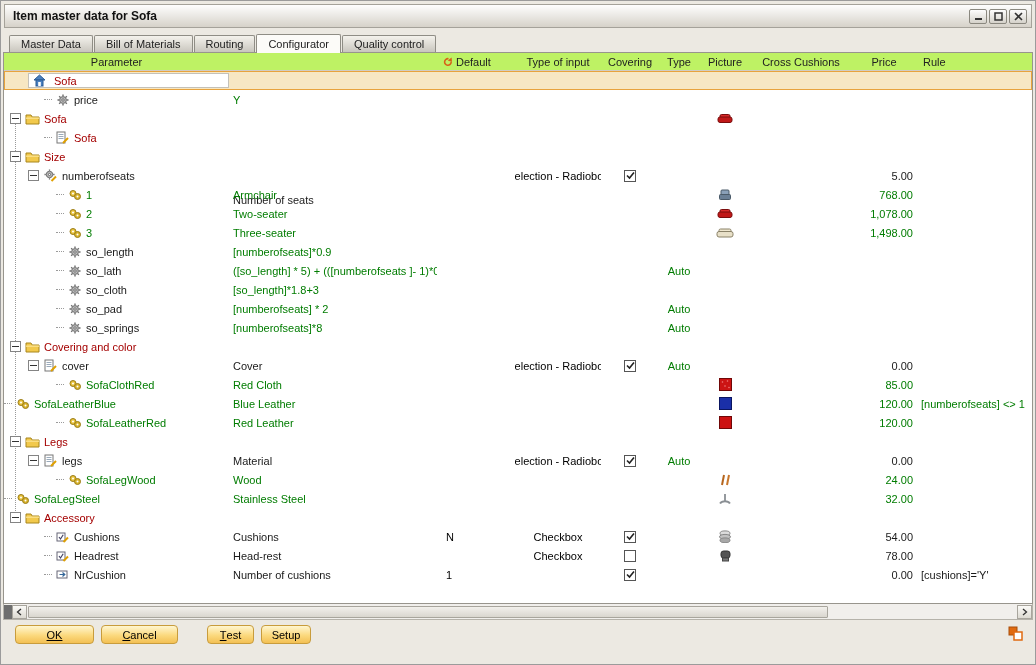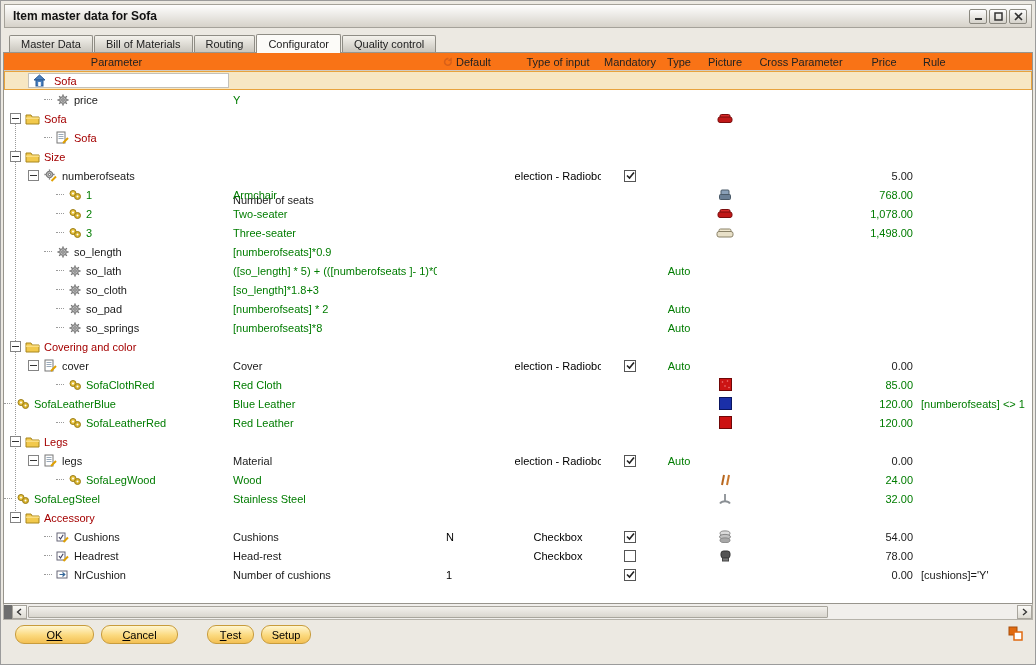--- a/index.html
+++ b/index.html
@@ -15,21 +15,21 @@
   .winbtn{ width:18px; height:15px; border:1px solid #8a887f; border-radius:2px;
     background:linear-gradient(#fdfdfd,#d5d2ca); display:flex; align-items:center; justify-content:center; }
   
   .tabbar{ margin:6px 0 0 8px; height:18px; display:flex; align-items:flex-end; position:relative; z-index:3; }
   .tab{ height:17px; line-height:16px; padding:0 11px; font-size:11px; color:#222;
     background:linear-gradient(#f4f2ec,#c9c6be); border:1px solid #8f8d85; border-bottom:none;
     border-radius:2px 2px 0 0; margin-right:1px; }
   .tab.active{ height:19px; line-height:18px; background:#fcfbf8; margin-bottom:-1px; }
   
   .frame{ margin:0 2px; background:#fff; border:1px solid #98958d; position:relative; z-index:1; }
-  .headrow{ display:flex; height:18px; background:#f97316; border-bottom:1px solid #cfccc5;
+  .headrow{ display:flex; height:18px; background:#bef264; border-bottom:1px solid #cfccc5;
     align-items:center; font-size:11px; color:#222; }
   .hcell{ flex:none; display:flex; align-items:center; justify-content:center; gap:3px; height:18px; overflow:hidden; }
   .hcell.left{ justify-content:flex-start; padding-left:6px; }
   .rows{ height:532px; position:relative; overflow:hidden; background:#fff; }
   .vline{ position:absolute; border-left:1px dotted #9a9a9a; width:0; }
   .row{ display:flex; height:19px; align-items:center; font-size:11px; position:relative; }
   .row.selected{ background:#f7e7c3; box-shadow: inset 0 0 0 1px #e8a33d; }
   .cell{ flex:none; height:19px; display:flex; align-items:center; overflow:hidden; white-space:nowrap; }
   .cell.tree{ overflow:visible; }
   .cell.center{ justify-content:center; }
@@ -48,21 +48,21 @@
   .hscroll{ margin:0 2px; height:16px; background:#f1efec; border:1px solid #b5b2aa; border-top:none;
     display:flex; align-items:center; }
   .scap{ flex:none; width:8px; height:14px; background:#6e6e6e; }
   .sbtn{ flex:none; width:15px; height:14px; display:flex; align-items:center; justify-content:center;
     background:linear-gradient(#fbfaf7,#dddad2); border:1px solid #a8a59d; }
   .sthumb{ flex:none; width:800px; height:12px; margin-left:1px; background:linear-gradient(#f2f0ec,#d9d6cf);
     border:1px solid #a8a59d; border-radius:1px; }
   .sbtn.right{ margin-left:auto; }
   
   .footer{ margin-top:5px; padding:0 10px 0 14px; display:flex; align-items:center; position:relative; }
-  .btn{ height:19px; font-size:11px; color:#000; border:1px solid #c89c3c; border-radius:9px;
+  .btn{ height:19px; font-size:11px; color:#000; border:1px solid #c89c3c; border-radius:4px;
     background:linear-gradient(#fff6d0 0%, #fbd97e 55%, #f3c054 100%);
     display:flex; align-items:center; justify-content:center; margin-right:7px; }
   .fsicon{ position:absolute; right:12px; top:1px; }
   u{ text-decoration:underline; }
 </style>
 </head>
 <body>
 
 <div class="window">
   <div class="titlebar">
@@ -106,30 +106,30 @@
               <path d="M8.2 5 A3.3 3.3 0 1 1 5.5 1.7" fill="none" stroke="#d86018" stroke-width="1.6"></path>
               <path d="M8.6 0.5 L9 5 L4.8 3.6 Z" fill="#d86018"></path>
             </svg>
           </span>
           <span>Default</span>
         </div>
         <div class="hcell" style="width: 86px;">
           <span>Type of input</span>
         </div>
         <div class="hcell" style="width: 58px;">
-          <span>Mandatory</span>
+          <span>Covering</span>
         </div>
         <div class="hcell" style="width: 40px;">
           <span>Type</span>
         </div>
         <div class="hcell" style="width: 52px;">
           <span>Picture</span>
         </div>
         <div class="hcell" style="width: 100px;">
-          <span>Cross Parameter</span>
+          <span>Cross Cushions</span>
         </div>
         <div class="hcell" style="width: 66px;">
           <span>Price</span>
         </div>
         <div class="hcell left" style="width: 109px;">
           <span>Rule</span>
         </div>
       </div>
     <div class="rows" id="rows">
         <div class="vline" style="left: 11px; top: 47px; height: 399px;"></div>
@@ -410,21 +410,21 @@
               </svg>
             </span>
           </div>
           <div class="cell" style="width: 100px;"></div>
           <div class="cell right" style="width: 66px;">
             <span style="color: rgb(0, 124, 0);">1,498.00</span>
           </div>
           <div class="cell padl4" style="width: 109px;"></div>
         </div>
         <div class="row">
-          <div class="cell tree" style="width: 225px; padding-left: 40px;">
+          <div class="cell tree" style="width: 225px; padding-left: 52px;">
             <span class="stub"></span>
             <span class="ticon" style="display: inline-flex; align-items: center;">
               <svg width="12" height="12">
                 <circle cx="6" cy="6" r="3.4" fill="#bcbcbc" stroke="#6a6a6a"></circle>
                 <circle cx="6" cy="6" r="1.2" fill="#fff" stroke="#6a6a6a"></circle>
                 <g stroke="#6a6a6a" stroke-width="1.4">
                   <line x1="6" y1="0.5" x2="6" y2="2"></line>
                   <line x1="6" y1="10" x2="6" y2="11.5"></line>
                   <line x1="0.5" y1="6" x2="2" y2="6"></line>
                   <line x1="10" y1="6" x2="11.5" y2="6"></line>

